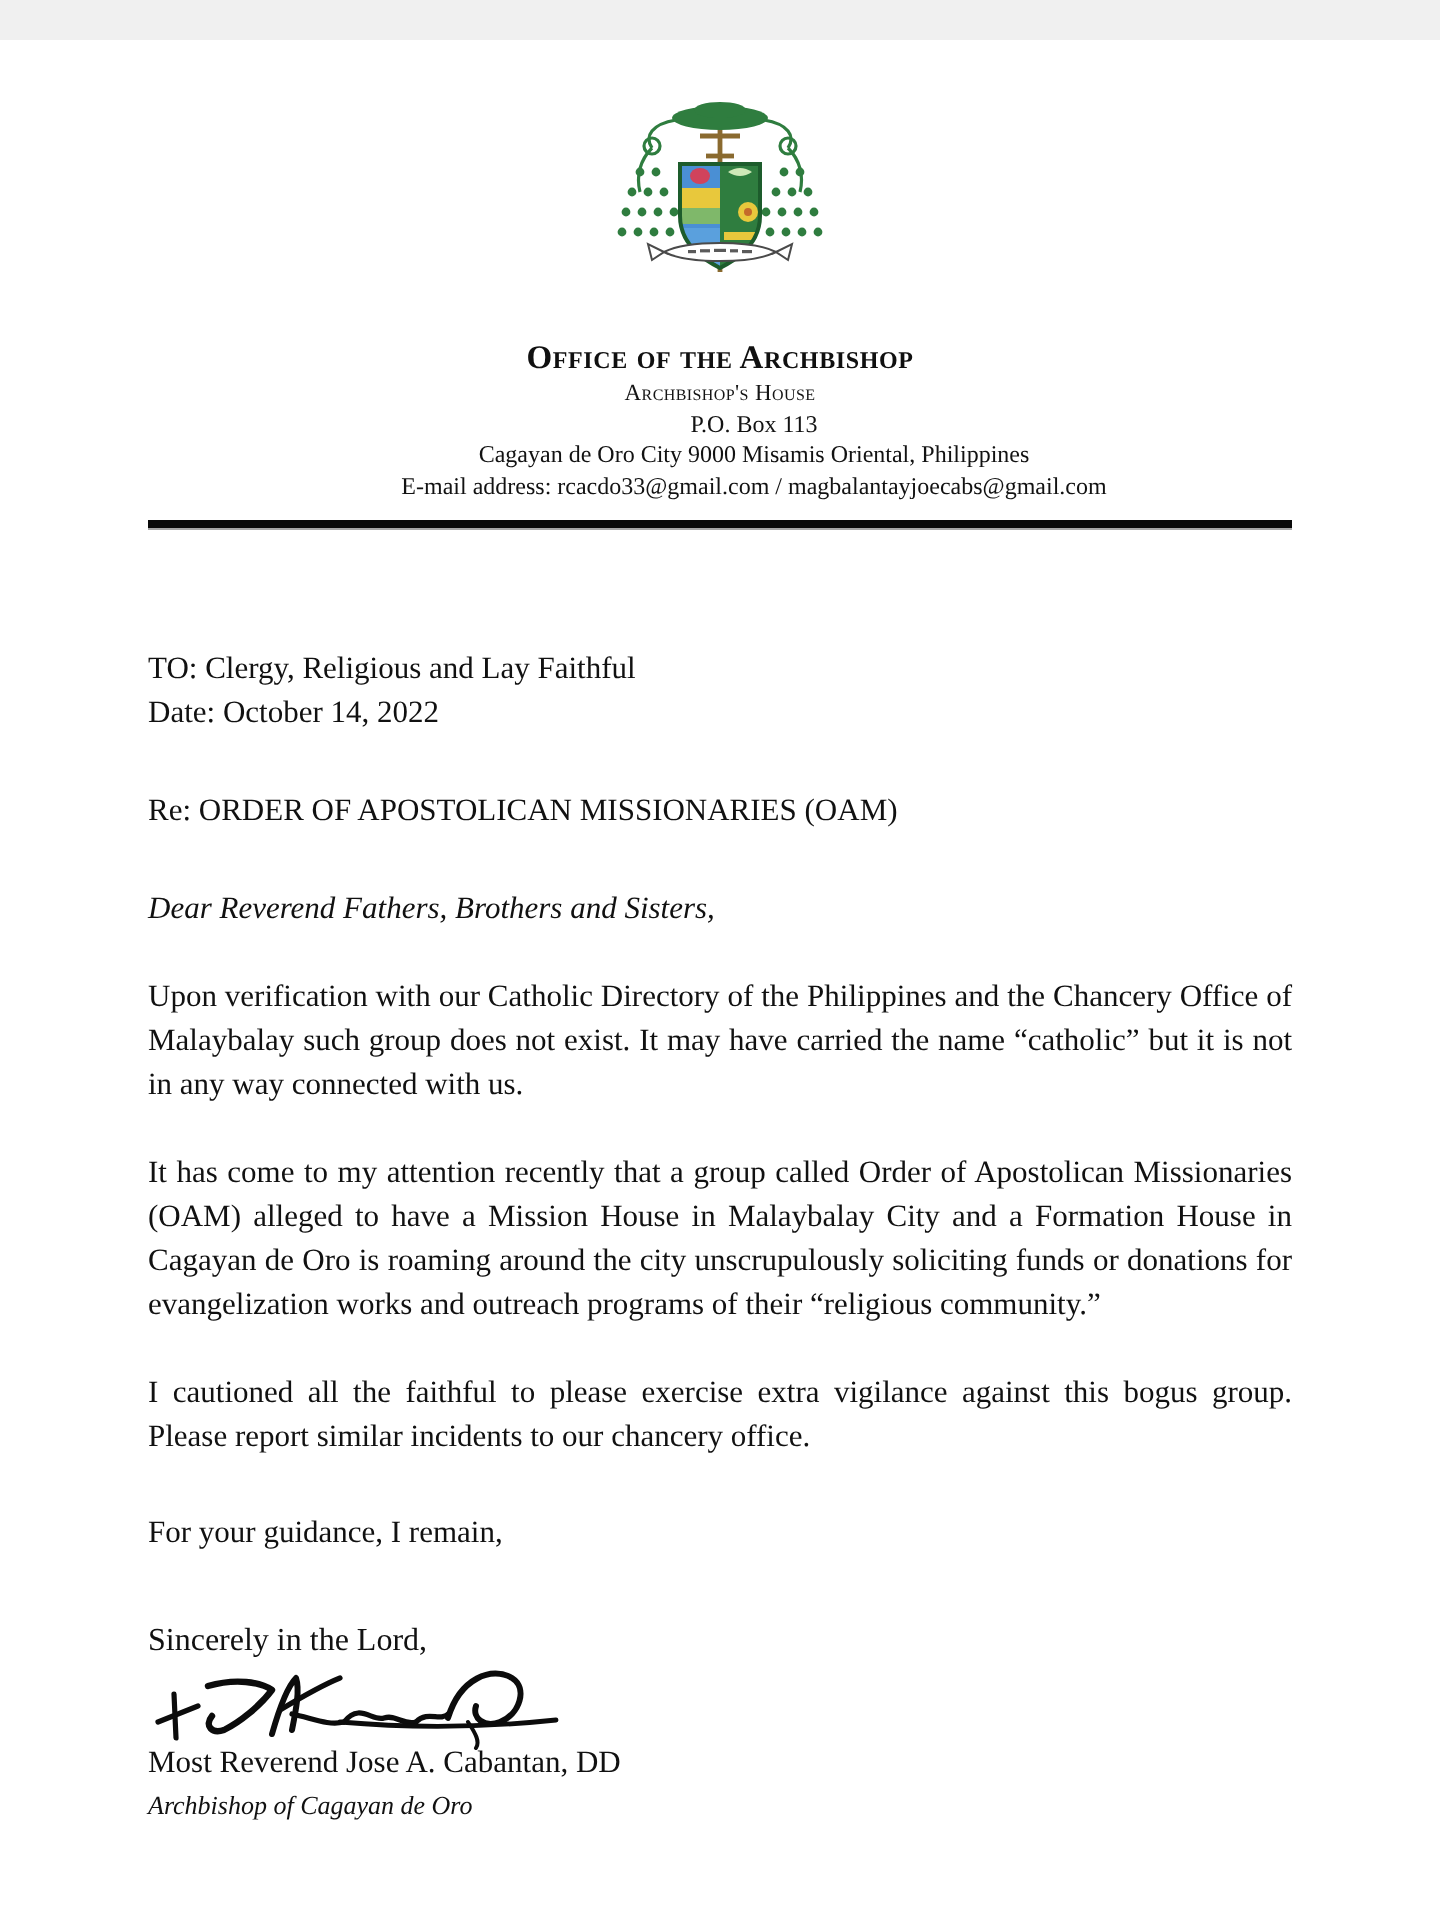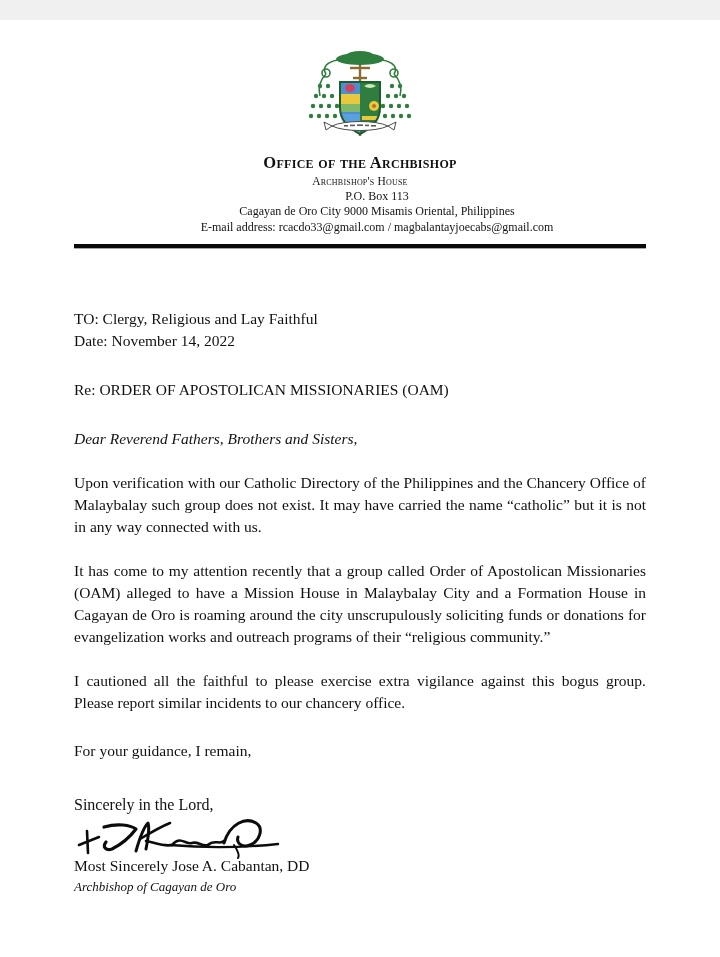--- a/index.html
+++ b/index.html
@@ -33,21 +33,21 @@
     padding-top: 30px;
     text-align: center;
   }
   .crest {
     width: 116px;
     height: 96px;
     margin: 0 auto;
     display: block;
   }
   .office-title {
-    margin-top: 8px;
+    margin-top: 24px;
     font-size: 16.5px;
     font-weight: bold;
     font-variant: small-caps;
     letter-spacing: 0.3px;
     line-height: 1.15;
     color: #101010;
   }
   .house-line {
     font-size: 11.5px;
     font-variant: small-caps;
@@ -227,21 +227,21 @@
     <div class="addr-line">P.O. Box 113</div>
     <div class="addr-line">Cagayan de Oro City 9000 Misamis Oriental, Philippines</div>
     <div class="addr-line">E-mail address: rcacdo33@gmail.com / magbalantayjoecabs@gmail.com</div>
 
     <div class="rule"></div>
   </div>
 
   <div class="body-wrap">
 
     <div class="meta-line">TO: Clergy, Religious and Lay Faithful</div>
-    <div class="meta-line">Date: November 14, 2022</div>
+    <div class="meta-line">Date: October 14, 2022</div>
 
     <div class="subject">Re: ORDER OF APOSTOLICAN MISSIONARIES (OAM)</div>
 
     <div class="salutation">Dear Reverend Fathers, Brothers and Sisters,</div>
 
     <p class="para">Upon verification with our Catholic Directory of the Philippines and the Chancery Office of Malaybalay such group does not exist. It may have carried the name “catholic” but it is not in any way connected with us.</p>
     <p class="para">It has come to my attention recently that a group called Order of Apostolican Missionaries (OAM) alleged to have a Mission House in Malaybalay City and a Formation House in Cagayan de Oro is roaming around the city unscrupulously soliciting funds or donations for evangelization works and outreach programs of their “religious community.”</p>
     <p class="para">I cautioned all the faithful to please exercise extra vigilance against this bogus group. Please report similar incidents to our chancery office.</p>
 
     <p class="plain">For your guidance, I remain,</p>
@@ -264,18 +264,18 @@
           <path d="M98 30 C106 20 112 30 118 28 C124 26 128 32 134 30" stroke-width="2.6"></path>
           <path d="M134 30 C140 24 146 30 150 26" stroke-width="2.6"></path>
 
           <path d="M150 28 C156 8 172 2 182 8 C190 13 186 26 176 30 C168 33 162 28 164 22" stroke-width="3"></path>
 
           <path d="M96 30 C130 33 166 33 204 29" stroke-width="2.4"></path>
           <path d="M160 30 C164 36 166 40 164 43" stroke-width="2"></path>
         </g>
       </svg>
 
-      <div class="sig-name">Most Sincerely Jose A. Cabantan, DD</div>
+      <div class="sig-name">Most Reverend Jose A. Cabantan, DD</div>
       <div class="sig-role">Archbishop of Cagayan de Oro</div>
     </div>
 
   </div>
 </div>
 
 </body></html>

